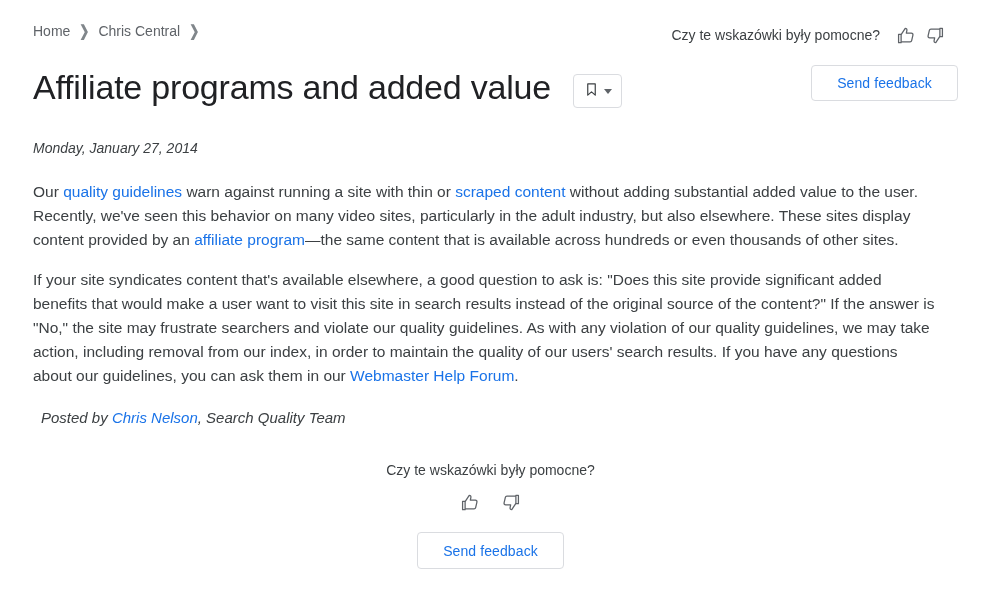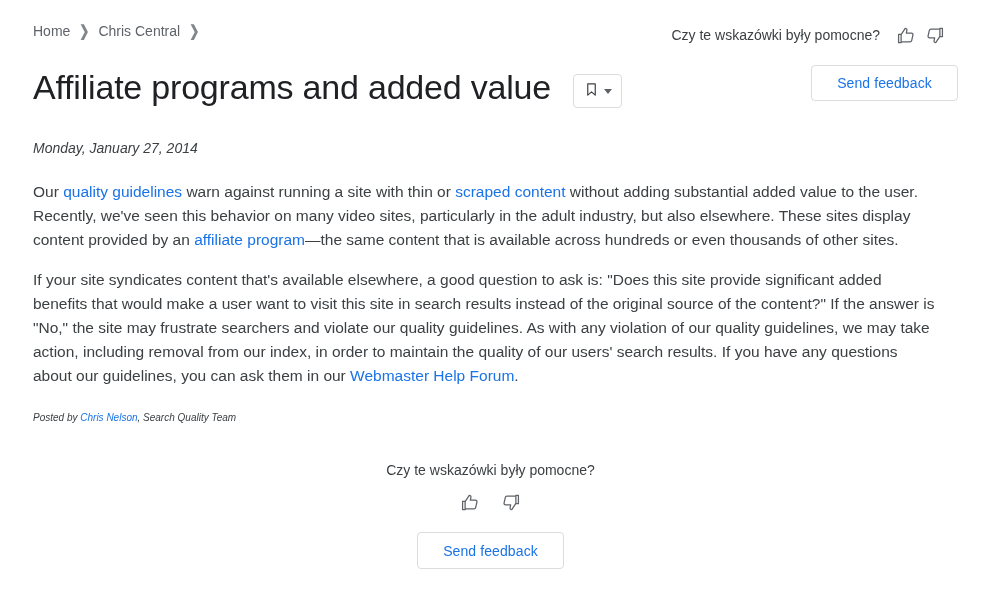--- a/index.html
+++ b/index.html
@@ -143,24 +143,24 @@
     color: #3c4043;
     margin: 0 8px 16px 0;
     max-width: 920px;
   }
   .article a, .post-author a {
     color: #1a73e8;
     text-decoration: none;
   }
   .post-author {
     font-style: italic;
-    font-size: 10px;
+    font-size: 15px;
     color: #3c4043;
     line-height: 20px;
-    margin: 20px 0 0 0;
+    margin: 20px 0 0 8px;
   }
 
   
   .feedback-bottom {
     position: absolute;
     left: 0;
     right: 0;
     top: 460px;
     display: flex;
     flex-direction: column;

